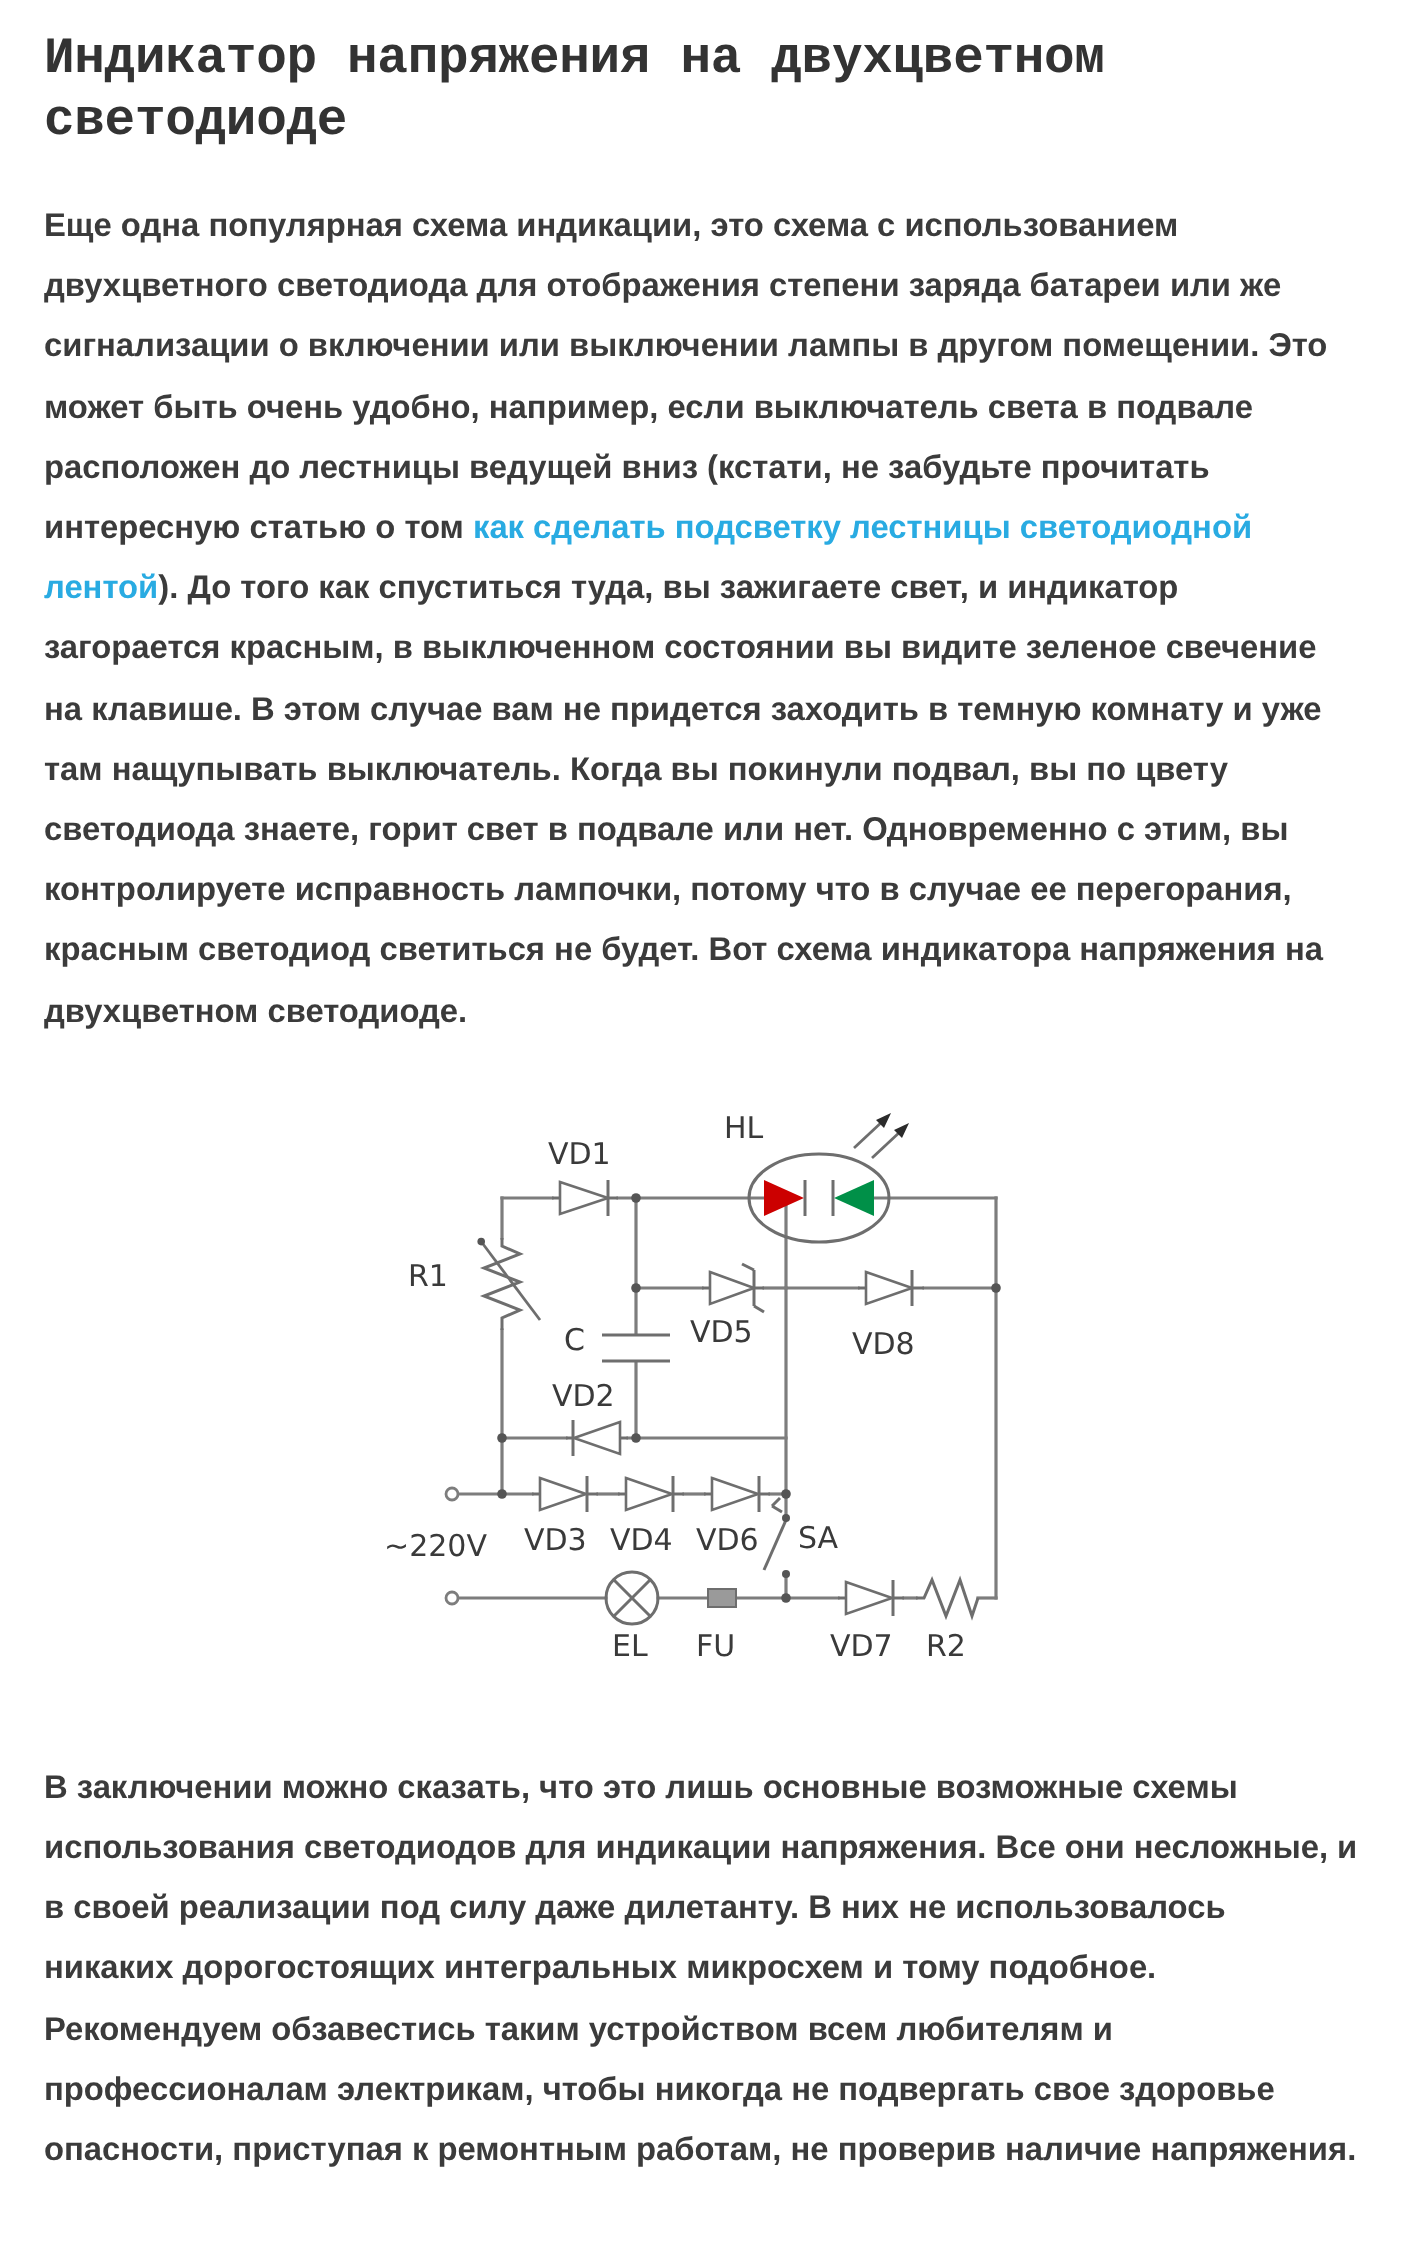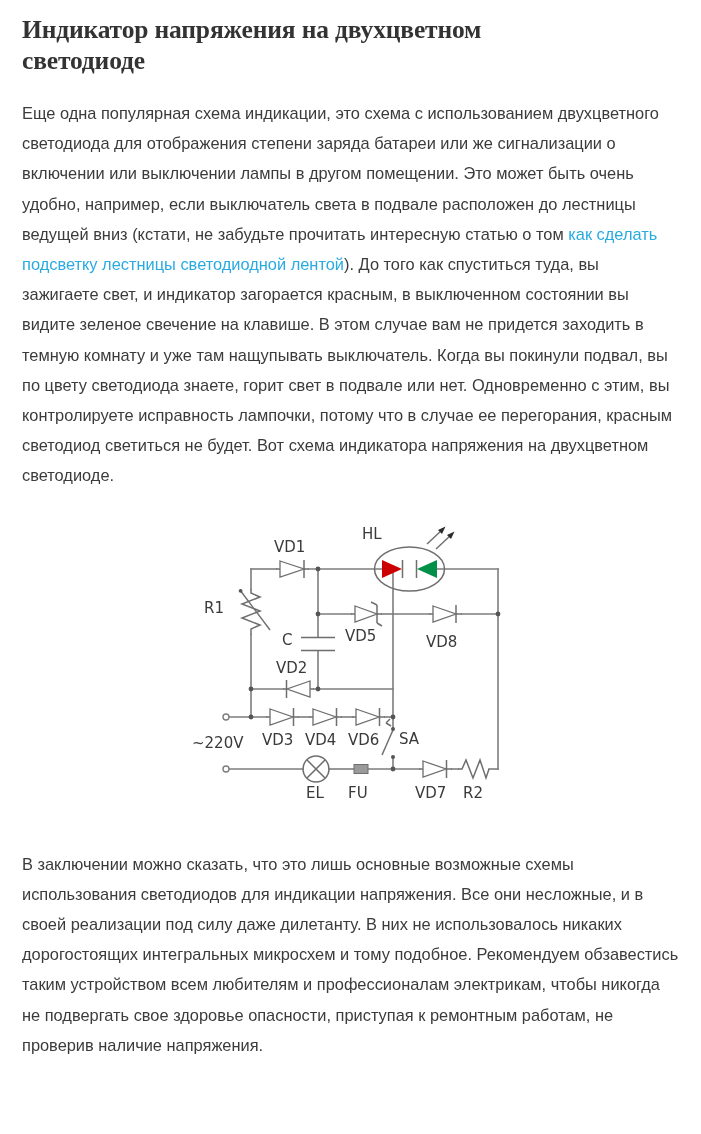--- a/index.html
+++ b/index.html
@@ -13,37 +13,37 @@
     font-family: "Liberation Sans", "DejaVu Sans", sans-serif;
     color: #333333;
     -webkit-font-smoothing: antialiased;
   }
   .page {
     width: 701px;
     box-sizing: border-box;
     padding: 0 22px 0 22px;
   }
   h1.article-title {
-    font-family: Liberation Serif, serif;
+    font-family: Liberation Mono, monospace;
     font-size: 25.5px;
     line-height: 31px;
     font-weight: bold;
     color: #333333;
     margin: 0;
     padding: 14px 0 0 0;
     letter-spacing: -0.15px;
     max-width: 560px;
   }
   p.body-par {
     font-size: 16.4px;
     line-height: 30.2px;
     color: #3b3b3b;
     margin: 0;
     padding: 0;
-    font-weight: 400;
+    font-weight: 700;
   }
   p.par-intro { margin-top: 22px; }
   p.par-outro { margin-top: 32px; }
   a.inline-link {
     color: #29abe2;
     text-decoration: none;
   }
   .figure-wrap {
     margin: 26px 0 14px 0;
     display: flex;

